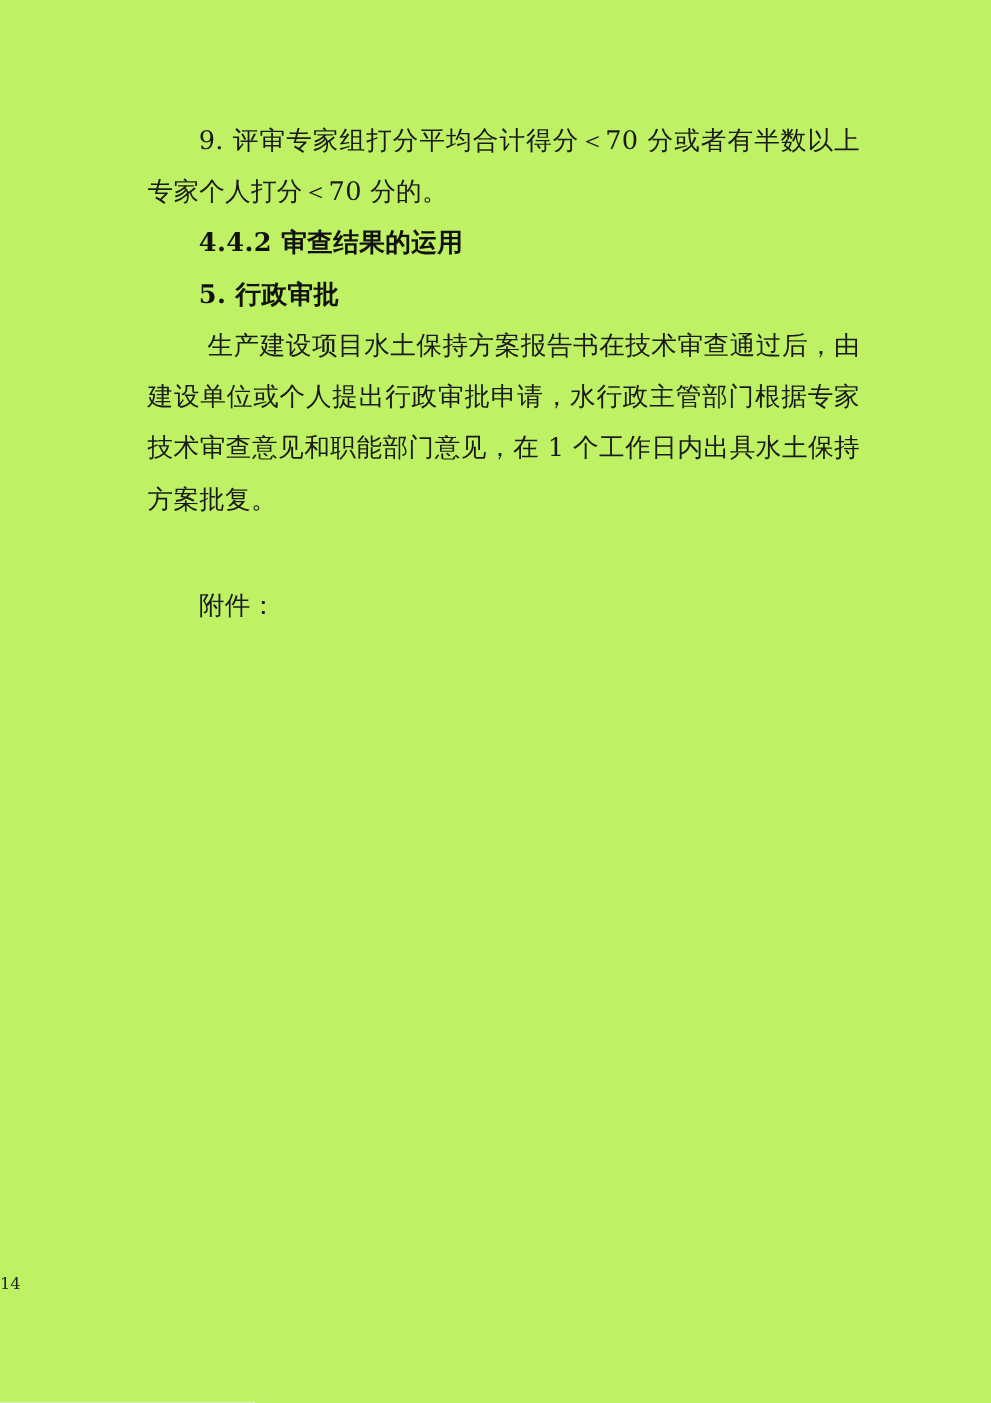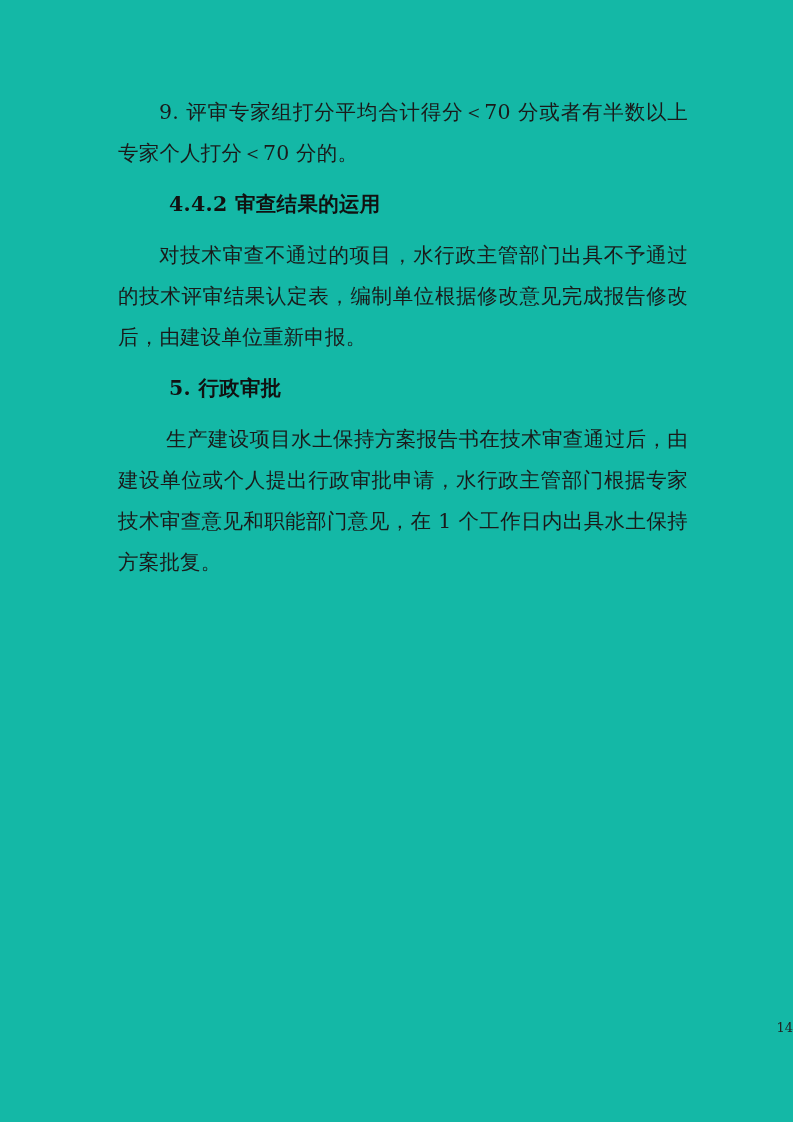--- a/index.html
+++ b/index.html
@@ -6,21 +6,21 @@
     margin: 0;
     padding: 0;
     background: #efefef;
   }
   body {
     font-family: "DejaVu Serif", "Liberation Serif", serif;
   }
   .page {
     width: 793px;
     height: 1122px;
-    background: #14b8a6;
+    background: #bef264;
     position: relative;
     margin: 0 auto;
     overflow: hidden;
     box-sizing: border-box;
   }
   .content {
     position: absolute;
     left: 118px;
     top: 92px;
     width: 570px;
@@ -38,53 +38,53 @@
     text-indent: 41px;
   }
   .indent-wide {
     text-indent: 48px;
   }
   .heading {
     font-size: 20.5px;
     line-height: 41px;
     font-weight: bold;
     color: #111111;
-    margin: 10px;
+    margin: 0;
     text-indent: 41px;
     letter-spacing: 0.3px;
   }
   .gap-block { height: 44px; }
   .pagenum {
     position: absolute;
     left: 0;
     right: 0;
     top: 1020px;
-    text-align: right;
+    text-align: left;
     font-size: 13px;
     color: #222222;
     font-family: "DejaVu Serif", "Liberation Serif", serif;
   }
 </style>
 </head>
 <body>
 
 <div class="page">
   <div class="content">
 
     <p class="para indent">9. 评审专家组打分平均合计得分＜70 分或者有半数以上专家个人打分＜70 分的。</p>
 
     <h3 class="heading">4.4.2 审查结果的运用</h3>
 
 
-    <p class="para indent">对技术审查不通过的项目，水行政主管部门出具不予通过的技术评审结果认定表，编制单位根据修改意见完成报告修改后，由建设单位重新申报。</p>
 
     <h3 class="heading">5. 行政审批</h3>
 
     <p class="para indent-wide">生产建设项目水土保持方案报告书在技术审查通过后，由建设单位或个人提出行政审批申请，水行政主管部门根据专家技术审查意见和职能部门意见，在 1 个工作日内出具水土保持方案批复。</p>
 
     <div class="gap-block"></div>
 
+    <p class="para indent">附件：</p>
 
 
   </div>
 
   <div class="pagenum">14</div>
 </div>
 
 </body></html>

